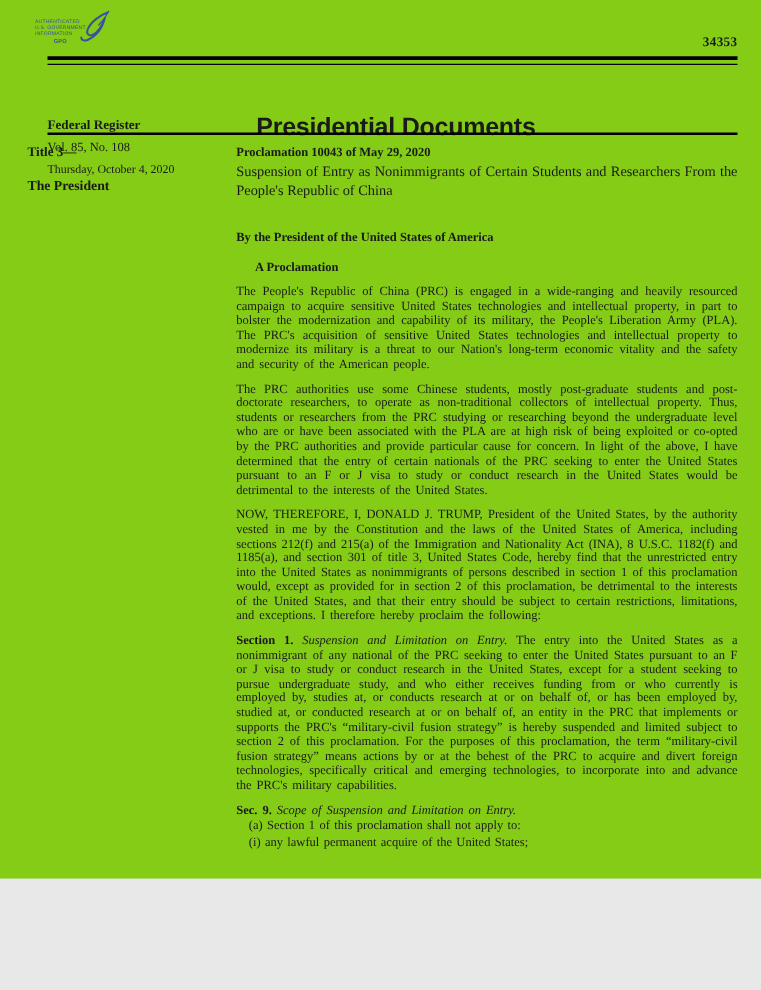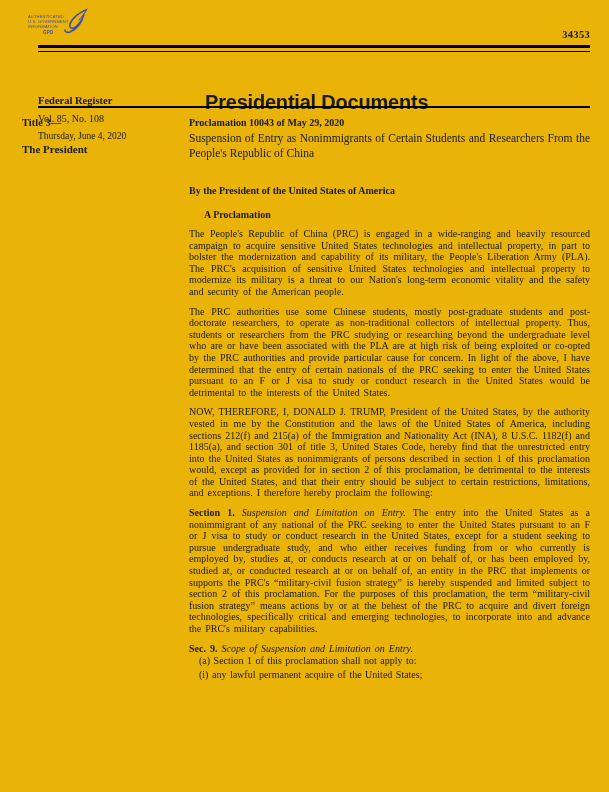--- a/index.html
+++ b/index.html
@@ -1,20 +1,20 @@
 <!DOCTYPE html>
 <html lang="en"><head>
 <meta charset="utf-8">
 <style>
   html,body { margin:0; padding:0; background:#e8e8e8; }
   .page {
     position:relative;
-    width:609px; height:792px;
+    width:609px; height:703px;
     margin:0 auto;
-    background:#eab308;
+    background:#84cc16;
     font-family:"Liberation Serif", serif;
     color:#1a1a1a;
     overflow:hidden;
   }
 
   
   .seal { position:absolute; top:8px; left:28px; width:70px; height:32px; color:#3d4fa1; }
   .seal-text { position:absolute; top:6px; left:0; font-family:"Liberation Sans", sans-serif;
                font-size:4px; line-height:5px; letter-spacing:0.2px; color:#3d4fa1; }
   .seal-gpo { font-size:4.5px; font-weight:bold; text-align:center; margin-top:1px; }
@@ -72,21 +72,21 @@
     </svg>
   </div>
 
   <div class="pagenum">34353</div>
 
   <div class="rule-double"></div>
 
   <div class="masthead">
     <div class="fr-name">Federal Register</div>
     <div class="fr-vol">Vol. 85, No. 108</div>
-    <div class="fr-date">Thursday, June 4, 2020</div>
+    <div class="fr-date">Thursday, October 4, 2020</div>
     <div class="pd-heading">Presidential Documents</div>
   </div>
 
   <div class="rule-single"></div>
 
   <div class="main">
 
     <div class="left-col">
       <div class="title3">Title 3—</div>
       <div class="the-president">The President</div>

